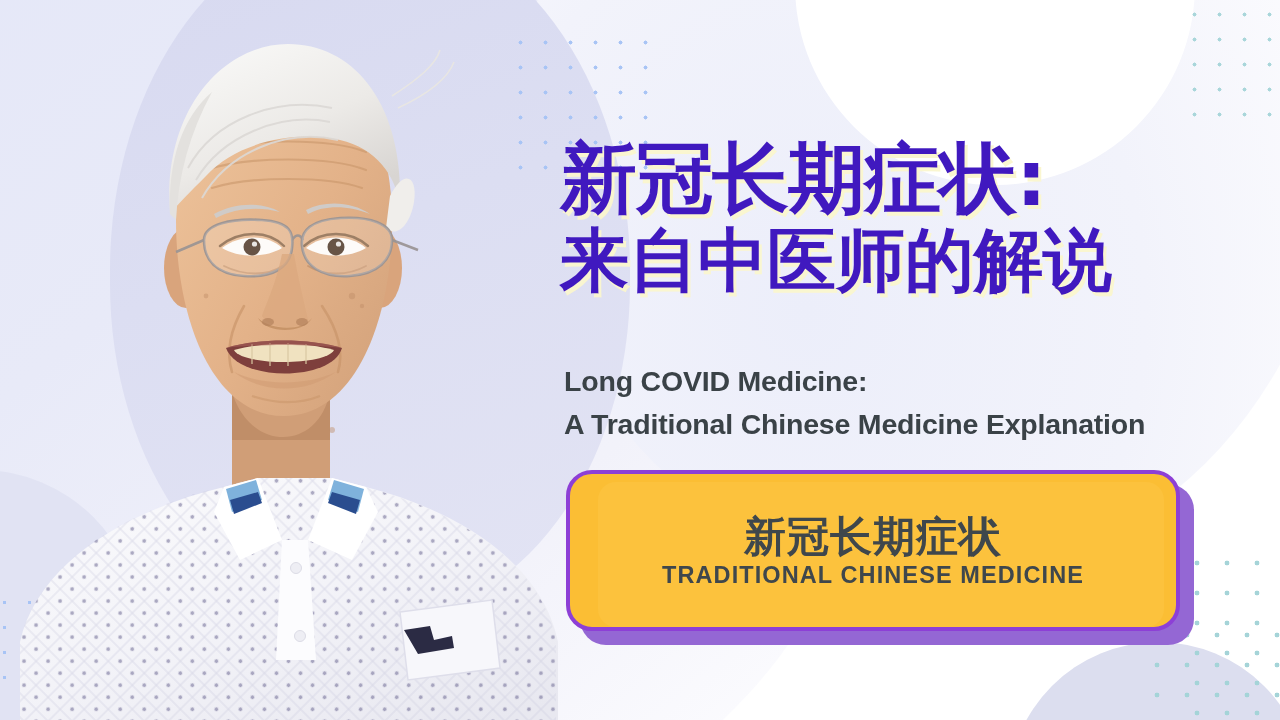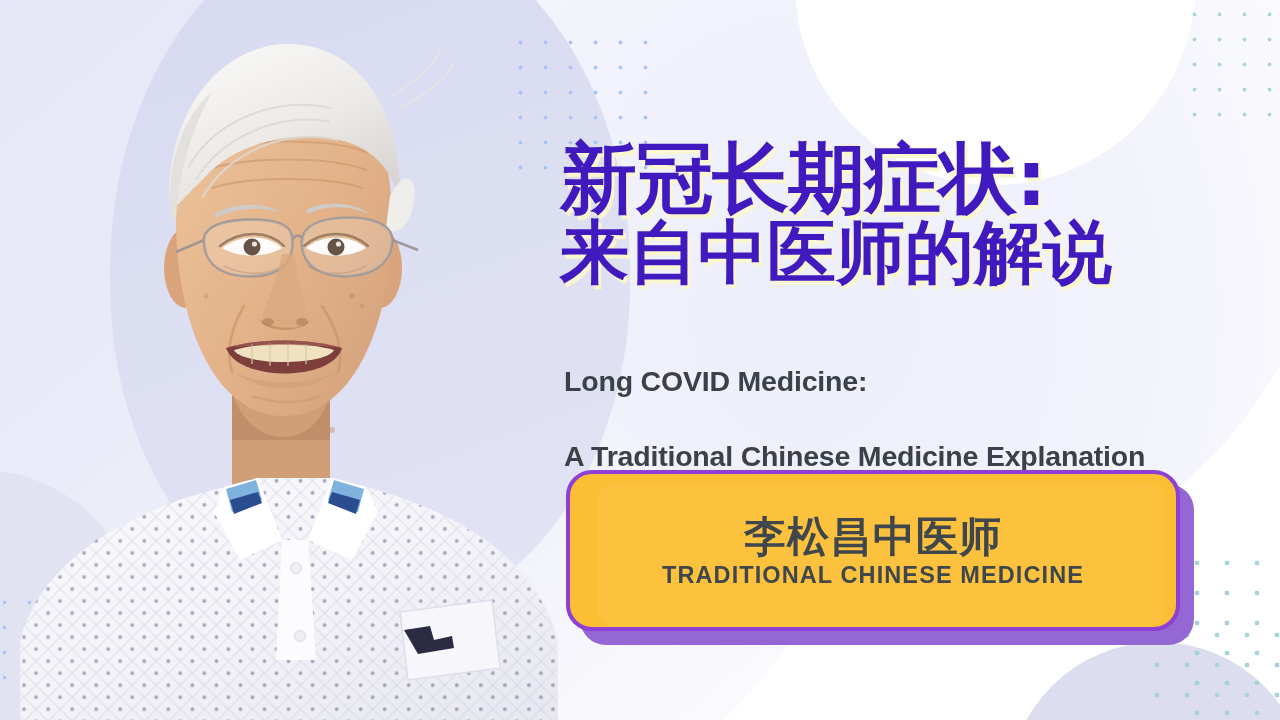--- a/index.html
+++ b/index.html
@@ -100,33 +100,33 @@
     width:700px;
     font-family:"DejaVu Sans","Liberation Sans",sans-serif;
     font-weight:700;
     font-size:77px;
     line-height:1.01;
     letter-spacing:-1px;
     color:#4019bf;
     text-shadow:3px 4px 0 rgba(250,245,205,0.95);
     white-space:nowrap;
   }
-  .title-cn .l2{ display:block; font-size:69px; letter-spacing:0px; }
+  .title-cn .l2{ display:block; font-size:69px; letter-spacing:0px;margin-top:8px; }
 
   .subtitle{
     position:absolute; left:8px; top:360px;
     width:690px;
     font-family:"Liberation Sans","DejaVu Sans",sans-serif;
     font-weight:700;
     font-size:28.5px;
     line-height:1.52;
     color:#3a4247;
     letter-spacing:-0.2px;
   }
-  .subtitle .l2{ display:block;margin-top:32px; }
+  .subtitle .l2{ display:block; }
 
   
   .badge-wrap{
     position:absolute; left:10px; top:470px;
     width:628px; height:175px;
   }
   .badge-shadow{
     position:absolute; left:14px; top:14px;
     width:614px; height:161px;
     background:#9467d4;
@@ -348,21 +348,21 @@
     <div class="subtitle">
       <span>Long COVID Medicine:</span>
       <span class="l2">A Traditional Chinese Medicine Explanation</span>
     </div>
 
     <div class="badge-wrap">
       <div class="badge-shadow"></div>
       <div class="badge">
         <div class="badge-inner-hl"></div>
         <div class="badge-text">
-          <div class="badge-name">李松昌中医师</div>
+          <div class="badge-name">新冠长期症状</div>
           <div class="badge-role">
             <span>TRADITIONAL CHINESE MEDICINE</span><br>
           </div>
         </div>
       </div>
     </div>
 
   </div>
 </div>
 

